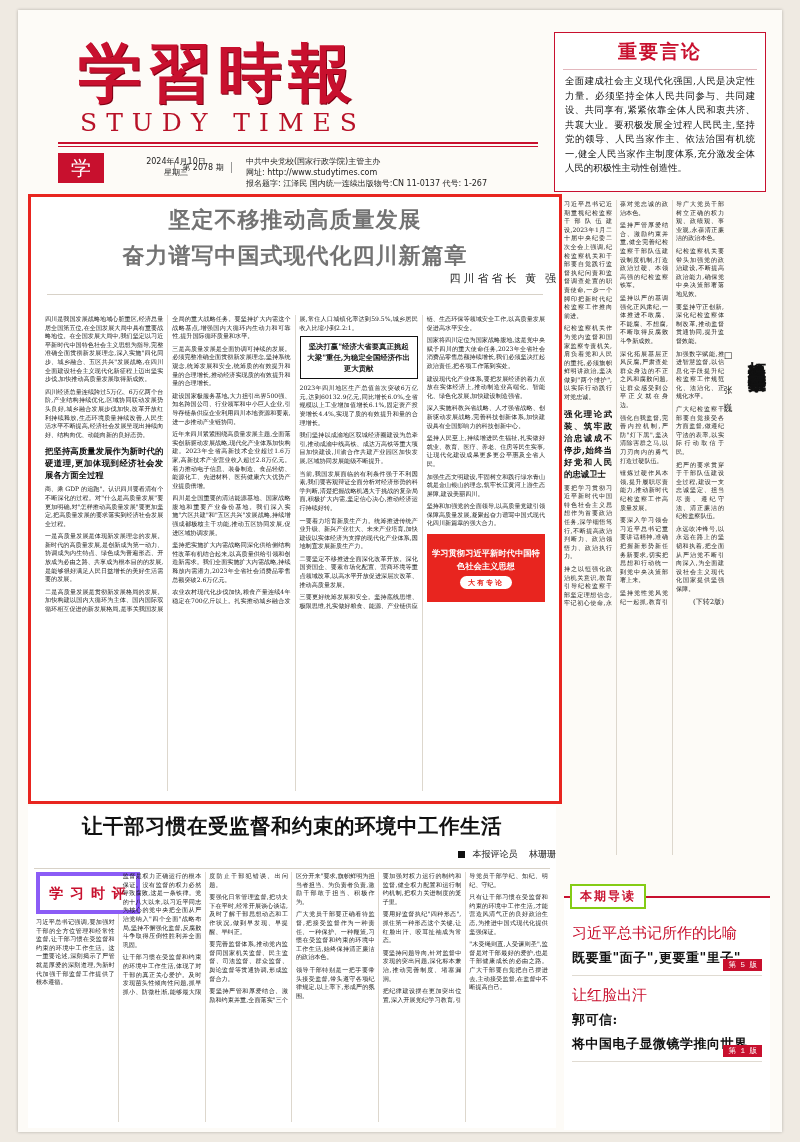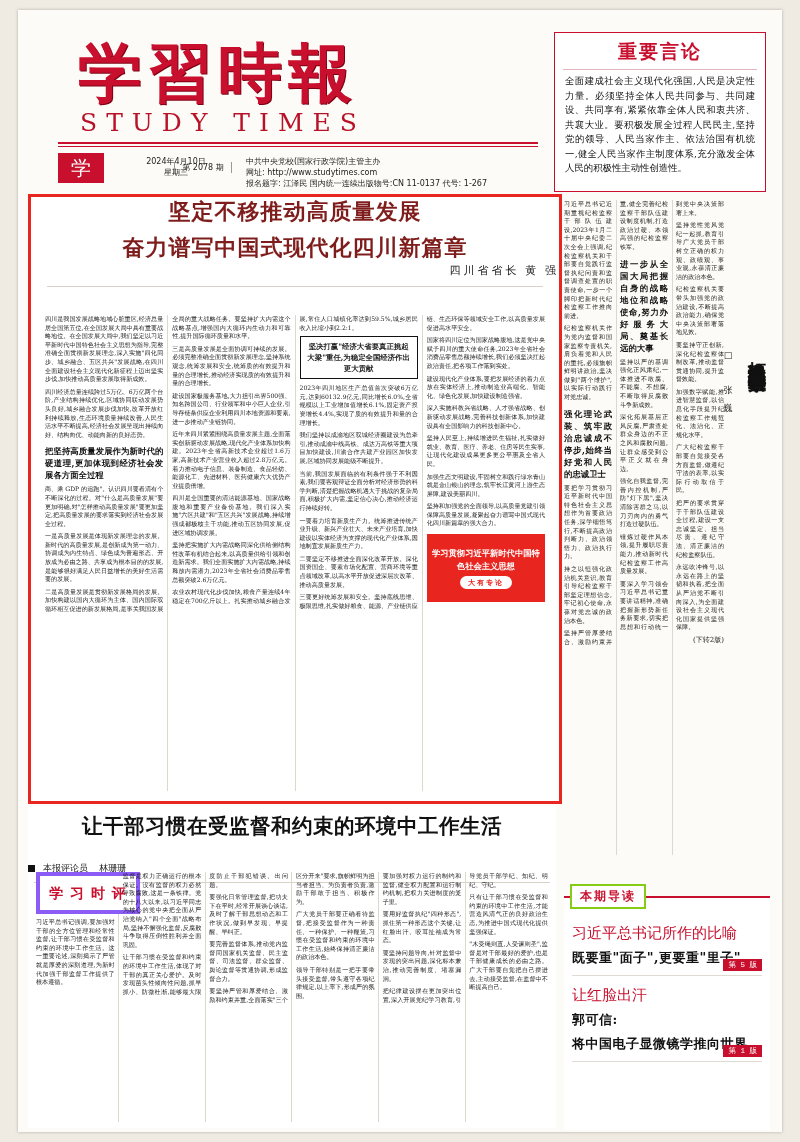--- a/index.html
+++ b/index.html
@@ -66,21 +66,21 @@
     margin:0;padding:0 10px;font-family:"DejaVu Serif",serif;
     font-size:9.4px;line-height:14.5px;text-align:justify;color:#111;
   }
   
   .lead-frame{
     position:absolute;left:10px;top:184px;width:528px;height:604px;
     border:3px solid #e8251f;background:#fff;
   }
   .lead-title{
     text-align:center;font-family:"DejaVu Serif",serif;font-weight:bold;
-    color:#7f1d1d;padding-top:0;
+    color:#737373;padding-top:8px;
   }
   .lead-title .l1{font-size:22px;letter-spacing:1px;display:block;}
   .lead-title .l2{font-size:22px;letter-spacing:1px;display:block;margin-top:6px;}
   .lead-byline{
     text-align:right;font-family:Liberation Serif, serif;font-size:11px;letter-spacing:3px;
   }
   .lead-rule{height:1px;background:#d8d2c8;margin:8px 16px 6px;}
   .lead-cols{
     position:absolute;left:14px;top:118px;right:14px;bottom:10px;
     column-count:4;column-gap:9px;column-rule:1px solid #ddd7cd;
@@ -128,21 +128,21 @@
   
   .art2{
     position:absolute;left:10px;top:796px;width:528px;height:322px;
     background:#fff;
   }
   .art2 h1{
     margin:0;padding:6px 0 0;text-align:center;
     font-family:"DejaVu Serif",serif;font-size:20.5px;font-weight:bold;letter-spacing:0.5px;color:#111;
   }
   .art2 .byline{
-    text-align:left;font-family:"DejaVu Serif",serif;font-size:9px;margin-top:22px;color:#222;
+    text-align:right;font-family:"DejaVu Serif",serif;font-size:9px;margin-top:8px;color:#222;
   }
   .art2 .byline .mark{display:inline-block;width:7px;height:7px;background:#111;margin-right:5px;vertical-align:middle;}
   .art2 .rule{height:1px;background:#d8d2c8;margin:7px 6px;}
   .art2-body{
     position:absolute;left:8px;top:66px;right:8px;bottom:6px;
     column-count:6;column-gap:8px;column-rule:1px solid #ddd7cd;
     font-family:"DejaVu Serif",serif;font-size:6.1px;line-height:8.6px;text-align:justify;
   }
   .art2-body p{margin:0 0 4px;}
   .seal{
@@ -245,21 +245,20 @@
   <div class="right-art">
     <div class="vtitle">打造忠诚干净担当的纪检监察铁军</div>
     <div class="vauthor">□ 张  巍</div>
     <div class="right-cols">
       <p>习近平总书记近期重视纪检监察干部队伍建设,2023年1月二十届中央纪委二次全会上强调,纪检监察机关和干部要自觉践行监督执纪问责和监督调查处置的职责使命,一步一个脚印把新时代纪检监察工作推向前进。</p>
       <p>纪检监察机关作为党内监督和国家监察专责机关,肩负着党和人民的重托,必须旗帜鲜明讲政治,坚决做到"两个维护",以实际行动践行对党忠诚。</p>
       <span class="sub-h">强化理论武装、筑牢政治忠诚成不停步,始终当好党和人民的忠诚卫士</span>
       <p>要把学习贯彻习近平新时代中国特色社会主义思想作为首要政治任务,深学细悟笃行,不断提高政治判断力、政治领悟力、政治执行力。</p>
       <p>持之以恒强化政治机关意识,教育引导纪检监察干部坚定理想信念,牢记初心使命,永葆对党忠诚的政治本色。</p>
       <p>坚持严管厚爱结合、激励约束并重,健全完善纪检监察干部队伍建设制度机制,打造政治过硬、本领高强的纪检监察铁军。</p>
-      <span class="sub-h">进一步从全国大局把握自身的战略地位和战略使命,努力办好服务大局、奠基长远的大事</span>
       <p>坚持以严的基调强化正风肃纪,一体推进不敢腐、不能腐、不想腐,不断取得反腐败斗争新成效。</p>
       <p>深化拓展基层正风反腐,严肃查处群众身边的不正之风和腐败问题,让群众感受到公平正义就在身边。</p>
       <p>强化自我监督,完善内控机制,严防"灯下黑",坚决清除害群之马,以刀刃向内的勇气打造过硬队伍。</p>
       <p>锤炼过硬作风本领,提升履职尽责能力,推动新时代纪检监察工作高质量发展。</p>
       <p>要深入学习领会习近平总书记重要讲话精神,准确把握新形势新任务新要求,切实把思想和行动统一到党中央决策部署上来。</p>
       <p>坚持党性党风党纪一起抓,教育引导广大党员干部树立正确的权力观、政绩观、事业观,永葆清正廉洁的政治本色。</p>
       <p>纪检监察机关要带头加强党的政治建设,不断提高政治能力,确保党中央决策部署落地见效。</p>
       <p>要坚持守正创新,深化纪检监察体制改革,推动监督贯通协同,提升监督效能。</p>
       <p>加强数字赋能,推进智慧监督,以信息化手段提升纪检监察工作规范化、法治化、正规化水平。</p>
       <p>广大纪检监察干部要自觉接受各方面监督,做遵纪守法的表率,以实际行动取信于民。</p>

